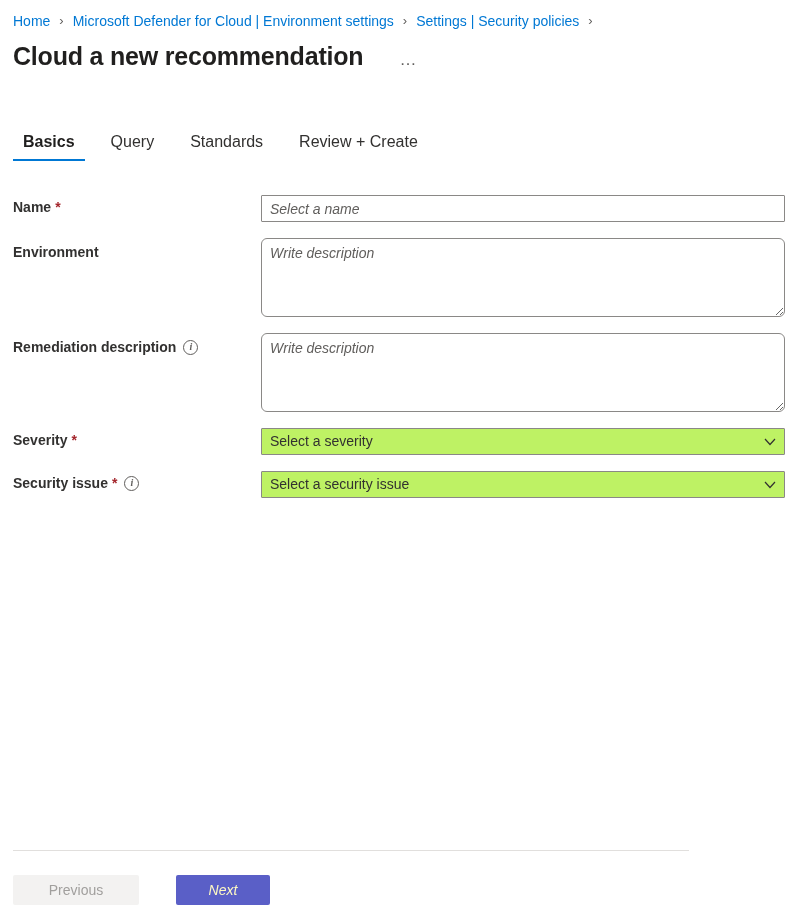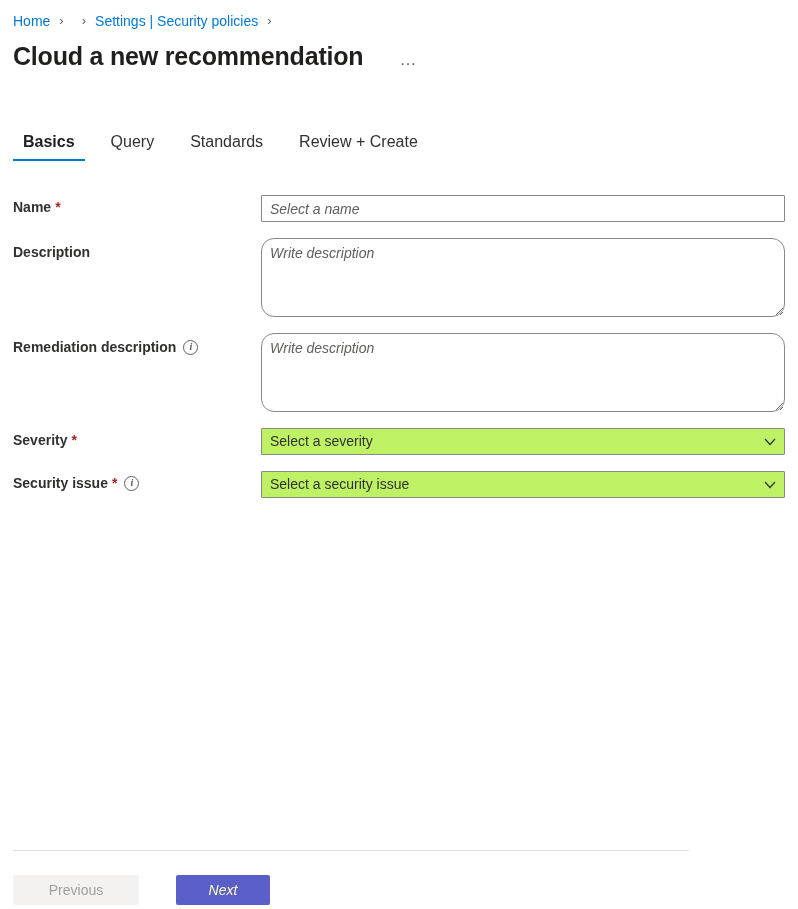--- a/index.html
+++ b/index.html
@@ -165,21 +165,21 @@
     width: 524px;
     height: 79px;
     border: 1px solid #8a8886;
     background: #ffffff;
     padding: 6px 8px;
     font-size: 14px;
     font-family: "Liberation Sans", sans-serif;
     color: #323130;
     outline: none;
     resize: vertical;
-    border-radius: 13px;
+    border-radius: 6px;
     display: block;
   }
   textarea.text-area::placeholder {
     color: #605e5c;
     font-style: italic;
   }
 
   .select-wrap {
     position: relative;
     width: 524px;
@@ -253,20 +253,21 @@
   }
 </style>
 </head>
 <body>
 
 <div class="page">
 
   <div class="breadcrumb">
     <a class="crumb-link">Home</a>
     <span class="crumb-sep">›</span>
+    <a class="crumb-link">Microsoft Defender for Cloud | Environment settings</a>
     <span class="crumb-sep">›</span>
     <a class="crumb-link">Settings | Security policies</a>
     <span class="crumb-sep">›</span>
   </div>
 
   <div class="title-row">
     <div class="page-title">Cloud a new recommendation</div>
     <div class="ellipsis-btn">…</div>
   </div>
 
@@ -284,21 +285,21 @@
         <span class="label-text">Name</span>
         <span class="req">*</span>
       </div>
       <div class="control">
         <input class="text-input" type="text" placeholder="Select a name" style="">
       </div>
     </div>
 
     <div class="field-row textarea-row">
       <div class="field-label">
-        <span class="label-text">Description</span>
+        <span class="label-text">Environment</span>
       </div>
       <div class="control">
         <textarea class="text-area" placeholder="Write description" style=""></textarea>
       </div>
     </div>
 
     <div class="field-row textarea-row">
       <div class="field-label">
         <span class="label-text">Remediation description</span>
         <span class="info-icon">i</span>

